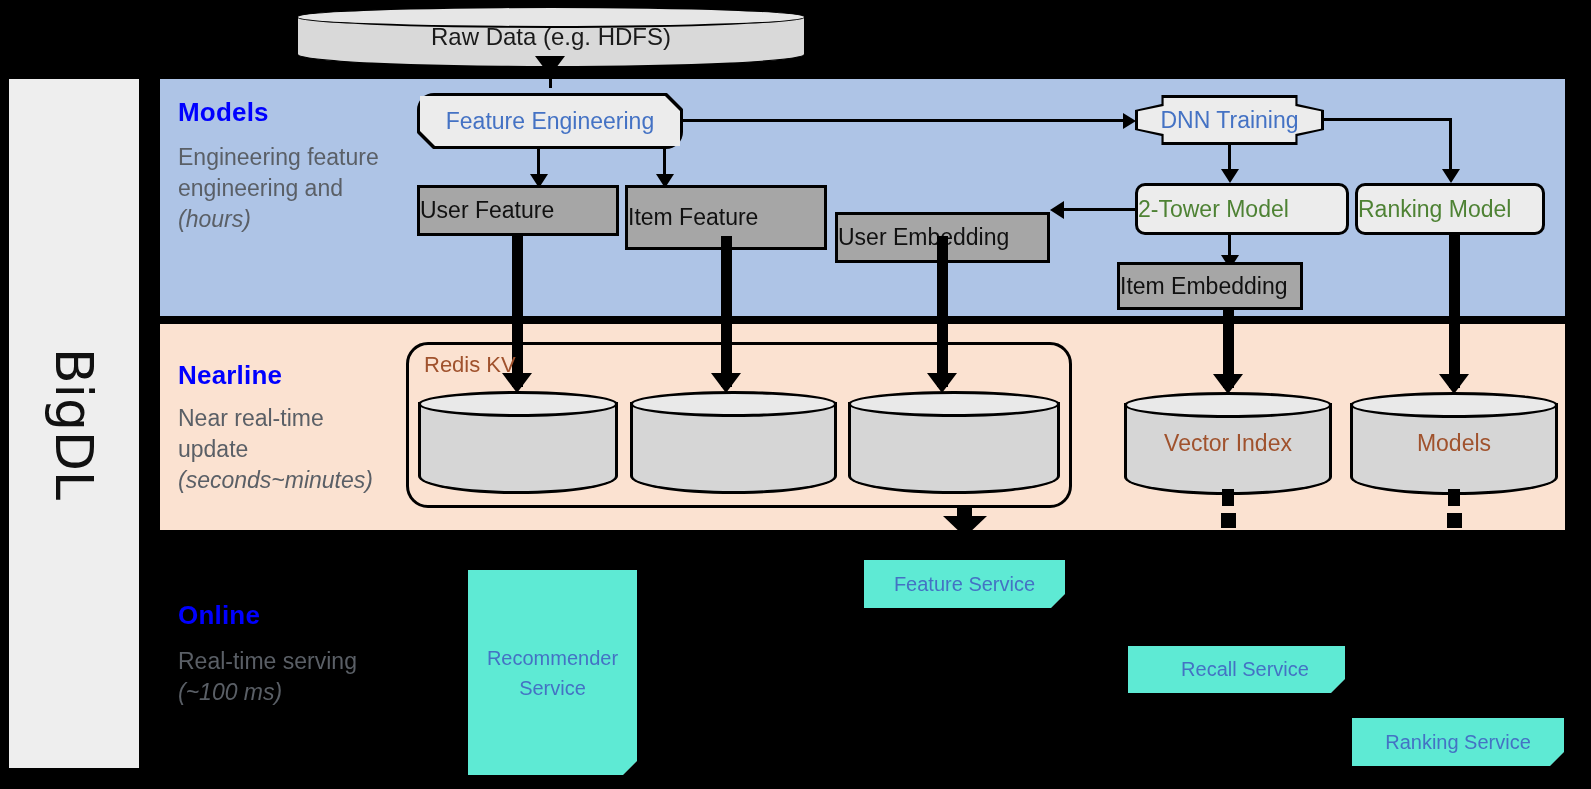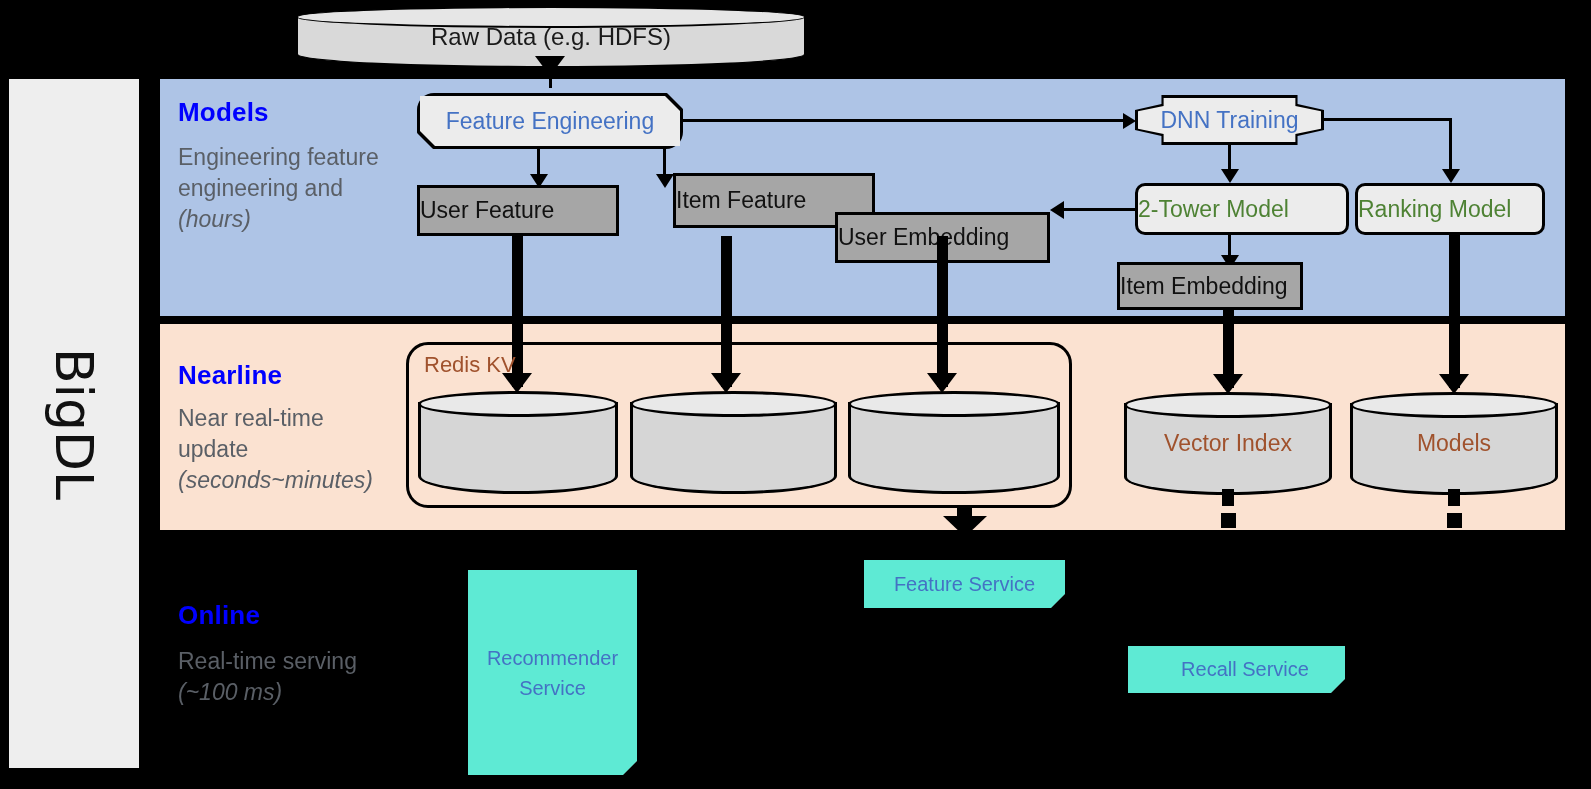--- a/index.html
+++ b/index.html
@@ -147,21 +147,21 @@
   <div class="vline thin" style="left:1228px;top:145px;width:3px;height:28px;"></div>
   <div class="arrow-dn" style="left:1221px;top:169px;"></div>
 
   <div class="hline" style="left:1324px;top:118px;width:128px;height:3px;"></div>
   <div class="vline thin" style="left:1449px;top:118px;width:3px;height:55px;"></div>
   <div class="arrow-dn" style="left:1442px;top:169px;"></div>
 
   <div class="box gray-box" style="left:417px;top:185px;width:202px;height:51px;">
     <span>User Feature</span>
   </div>
-  <div class="box gray-box" style="left:625px;top:173px;width:202px;height:55px;margin-left:48px;">
+  <div class="box gray-box" style="left:625px;top:185px;width:202px;height:65px;">
     <span>Item Feature</span>
   </div>
   <div class="box gray-box" style="left:835px;top:185px;width:215px;height:51px;margin-top:27px;">
     <span>User Embedding</span>
   </div>
 
   <div class="box doc-box round-box green-txt" style="left:1135px;top:183px;width:214px;height:52px;">
     <span>2-Tower Model</span>
   </div>
   <div class="box doc-box round-box green-txt" style="left:1355px;top:183px;width:190px;height:52px;">
@@ -240,14 +240,18 @@
   <div class="note" style="left:864px;top:560px;width:201px;height:48px;">
     <span>Feature Service</span>
     <span class="fold"></span>
   </div>
 
   <div class="note" style="left:1128px;top:646px;width:200px;height:47px;padding-left:17px;">
     <span>Recall Service</span>
     <span class="fold"></span>
   </div>
 
+  <div class="note" style="left:1352px;top:718px;width:212px;height:48px;">
+    <span>Ranking Service</span>
+    <span class="fold"></span>
+  </div>
 
 </div>
 
 </body></html>

